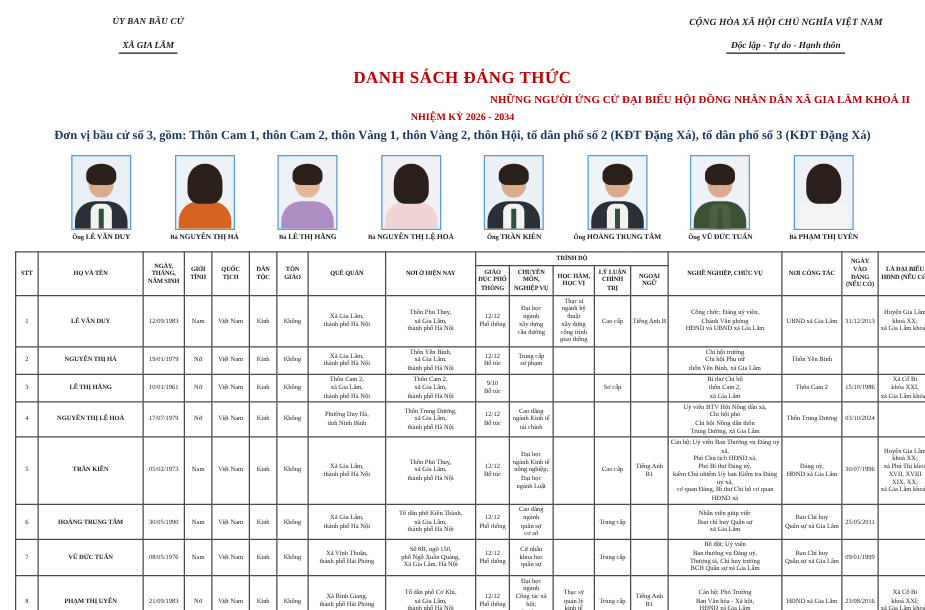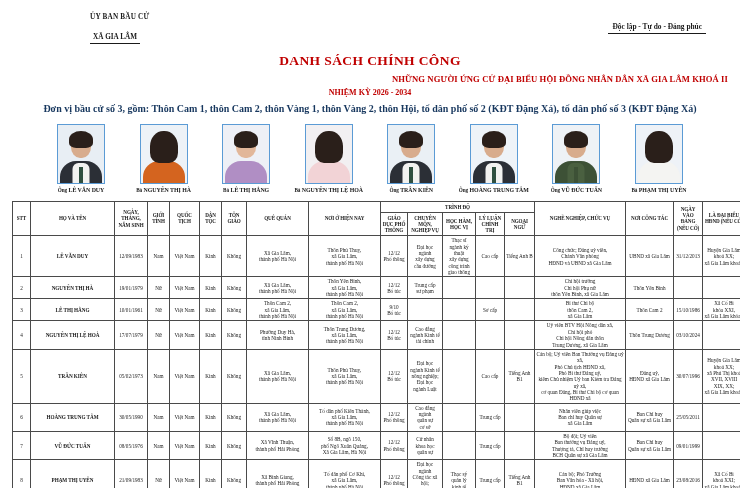--- a/index.html
+++ b/index.html
@@ -23,21 +23,21 @@
     position: relative;
   }
 
   
   .doc-head {
     display: flex;
     justify-content: space-between;
     align-items: flex-start;
     padding: 3px 22px 0 78px;
   }
-  .head-block { line-height: 1.35; }
+  .head-block { text-align: center; line-height: 1.35; font-style: italic; }
   .head-org {
     font-size: 7.2px;
     font-weight: bold;
     letter-spacing: .2px;
     text-transform: uppercase;
   }
   .head-org2 {
     font-size: 7.2px;
     font-weight: bold;
     text-transform: uppercase;
@@ -207,26 +207,27 @@
 <body>
 
 <div class="page">
 
   <div class="doc-head">
     <div class="head-block">
       <div class="head-org">ỦY BAN BẦU CỬ</div>
       <div class="head-org2">XÃ GIA LÂM</div>
     </div>
     <div class="head-block">
-      <div class="head-motto">Độc lập - Tự do - Đảng phúc</div>
+      <div class="head-nation">CỘNG HÒA XÃ HỘI CHỦ NGHĨA VIỆT NAM</div>
+      <div class="head-motto">Độc lập - Tự do - Hạnh thôn</div>
     </div>
   </div>
 
   <div class="titles">
-    <div class="title-main">DANH SÁCH CHÍNH CÔNG</div>
+    <div class="title-main">DANH SÁCH ĐẢNG THỨC</div>
     <div class="title-sub">NHỮNG NGƯỜI ỨNG CỬ ĐẠI BIỂU HỘI ĐỒNG NHÂN DÂN XÃ GIA LÂM KHOÁ II</div>
     <div class="title-term">NHIỆM KỲ 2026 - 2034</div>
     <div class="title-unit">Đơn vị bầu cử số 3, gồm: Thôn Cam 1, thôn Cam 2, thôn Vàng 1, thôn Vàng 2, thôn Hội, tổ dân phố số 2 (KĐT Đặng Xá), tổ dân phố số 3 (KĐT Đặng Xá)</div>
   </div>
 
   <div class="photo-row" id="photo-row">
       <div class="photo-cell">
         <div class="photo-frame" style="background: rgb(232, 238, 244);">
           <div class="ph-body" style="background: rgb(43, 47, 54);"></div>
           <div class="ph-shirt"></div>

